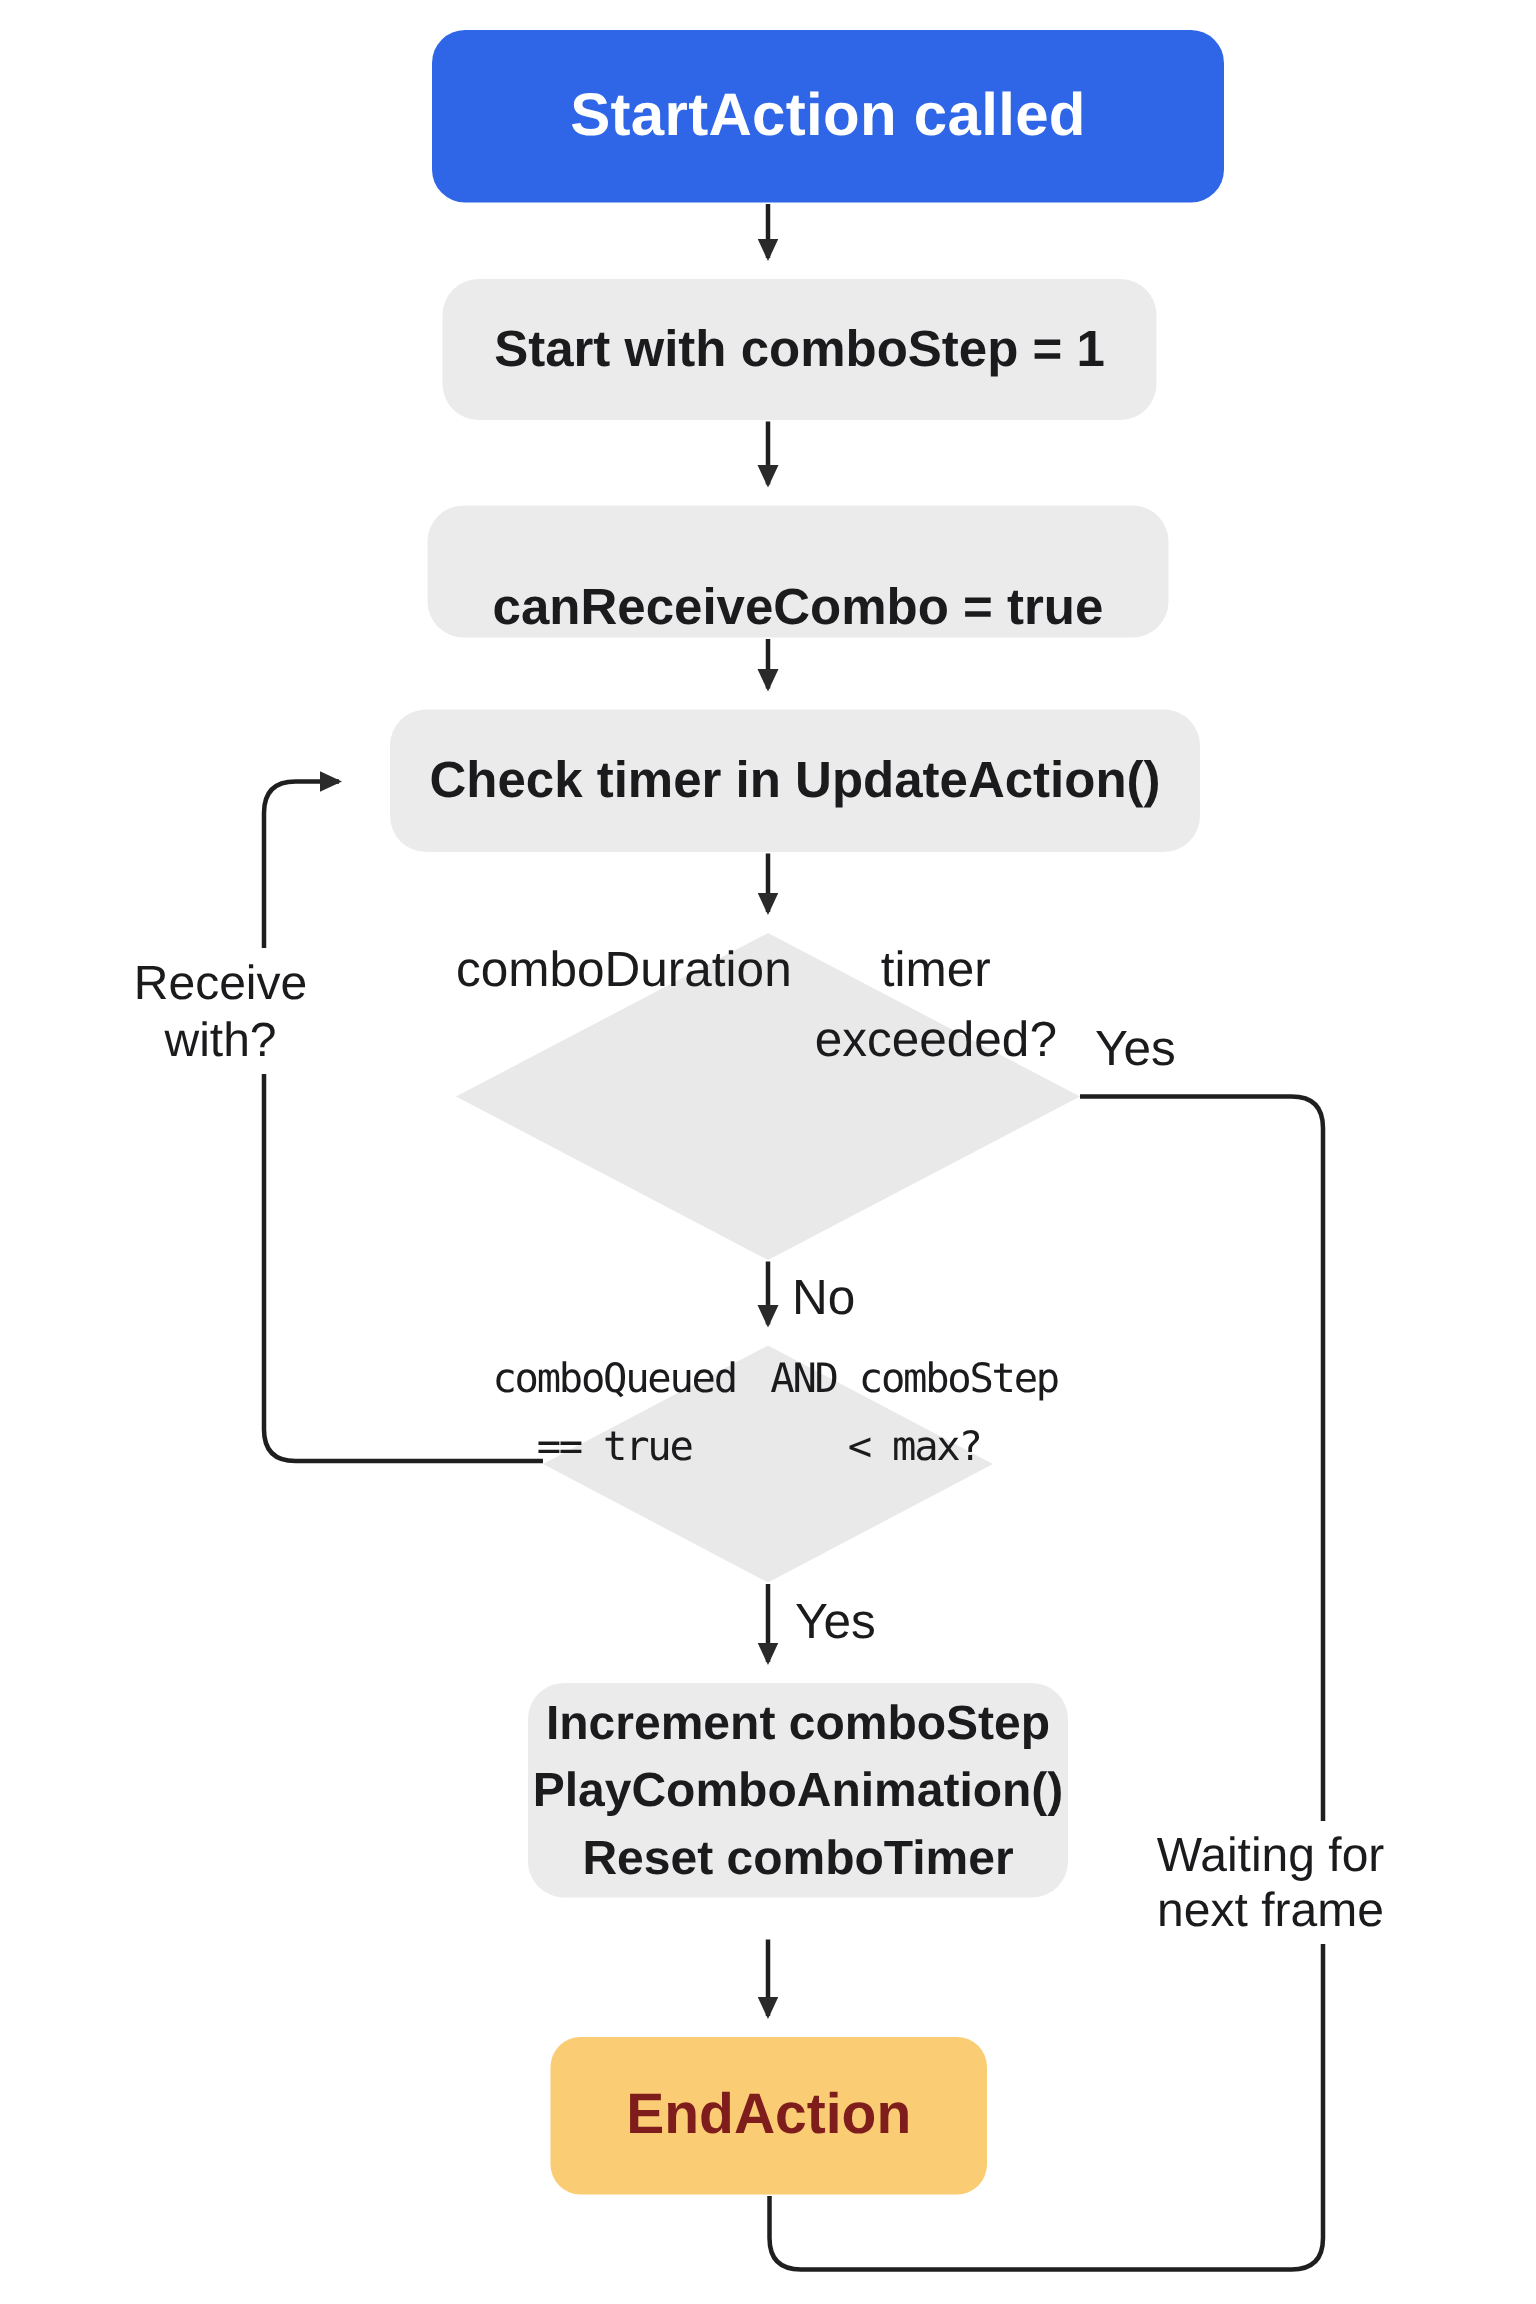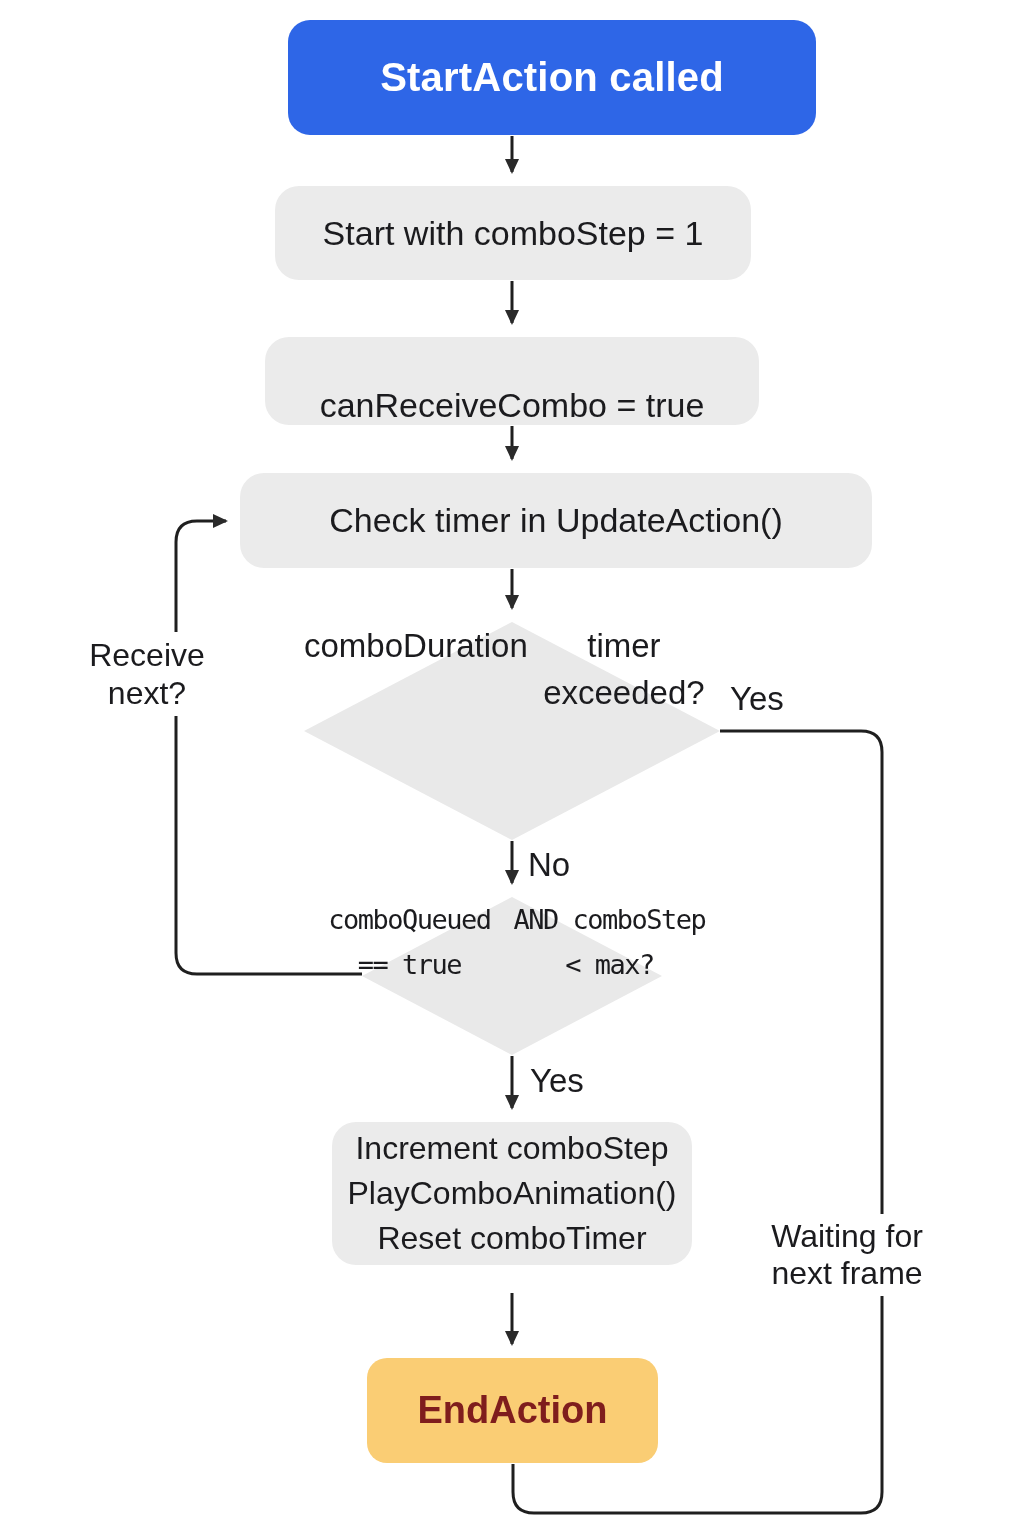--- a/index.html
+++ b/index.html
@@ -37,25 +37,26 @@
     border-radius: 22px;
     color: #ffffff;
     font-size: 40px;
     font-weight: 600;
     letter-spacing: 0.2px;
   }
   .node-process {
     background: var(--process-bg, #ebebeb);
     border-radius: 24px;
     font-size: 34px;
-    font-weight: 400;
+    font-weight: 700;
+    margin-left: 20px;
   }
   .node-step1 { left: 275px; top: 186px; width: 476px; height: 94px; }
   .node-step2 { left: 265px; top: 337px; width: 494px; height: 88px; align-items: flex-end; }
-  .node-step3 { left: 240px; top: 473px; width: 632px; height: 95px; }
+  .node-step3 { left: 240px; top: 473px; width: 540px; height: 95px; }
   .node-action {
     left: 332px; top: 1122px; width: 360px; height: 143px;
     font-size: 32px;
     line-height: 45px;
     flex-direction: column;
   }
   .node-end {
     left: 367px; top: 1358px; width: 291px; height: 105px;
     background: var(--end-bg, #facd74);
     border-radius: 20px;
@@ -172,21 +173,21 @@
   <div class="node node-end">
     <span>EndAction</span>
   </div>
 
   <div class="edge-label label-yes-timer">Yes</div>
   <div class="edge-label label-no">No</div>
   <div class="edge-label label-yes-queue">Yes</div>
 
   <div class="edge-label edge-label-block label-receive">
     <span class="line-span">Receive</span>
-    <span class="line-span">next?</span>
+    <span class="line-span">with?</span>
   </div>
 
   <div class="edge-label edge-label-block label-waiting">
     <span class="line-span">Waiting for</span>
     <span class="line-span">next frame</span>
   </div>
 
 </div>
 
 </body></html>

